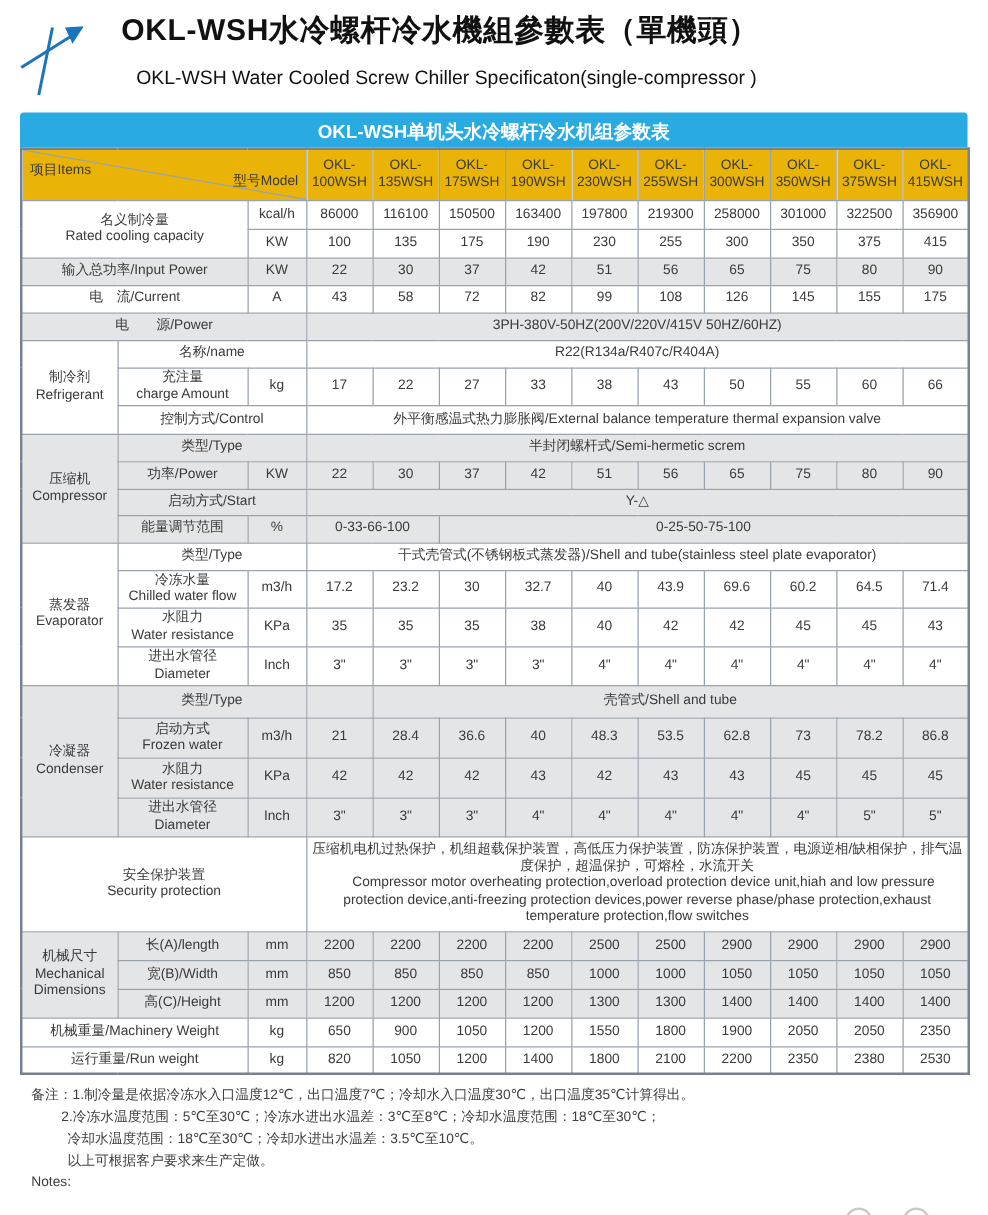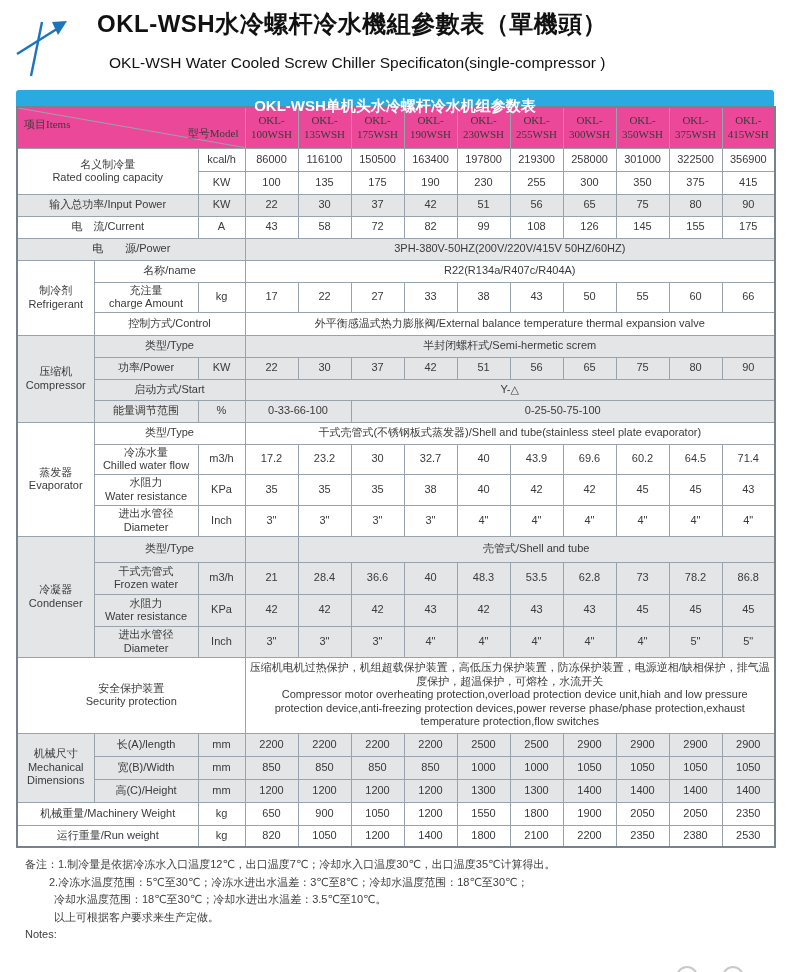--- a/index.html
+++ b/index.html
@@ -10,31 +10,31 @@
   }
   
   .page-header { position:relative; height:88px; }
   .brand-arrow { position:absolute; left:14px; top:16px; }
   .page-title   { position:absolute; left:97px; top:8px;  margin:0; font-size:24px; font-weight:bold; color:#111; letter-spacing:0.5px; white-space:nowrap; }
   .page-subtitle{ position:absolute; left:97px; top:42px; margin:12px; font-size:15.5px; font-weight:normal; color:#111; white-space:nowrap; }
 
   
   .table-wrap { margin:2px 16px 0 16px; width:758px; }
   .banner {
-    width:758px; height:16px; line-height:32px; text-align:center;
+    width:758px; height:28px; line-height:32px; text-align:center;
     background:#29abe2; color:#fff; font-size:15px; font-weight:bold;
     border-radius:3px 3px 0 0;
   }
   table.spec { border-collapse:collapse; table-layout:fixed; width:758px; border:2px solid #77828d; }
   table.spec td {
     border:1px solid #99a3ad; text-align:center; vertical-align:middle;
     padding:1px 2px; font-size:11px; color:#3a3a3a; line-height:1.22; overflow:hidden;
   }
   tr.gray td { background:#e4e5e6; }
-  tr.hdr  td { background:#ec4899;font-family:Liberation Serif, serif; }
+  tr.hdr  td { background:#eab308; }
   td.mh { font-size:11.5px; color:#333; }
   td.lab span, td.group span { display:block; }
   td.span { }
   td.sec { text-align:left; padding:3px 7px 3px 7px; font-size:10.6px; line-height:1.38; }
   .sec-en { display:block; text-indent:10px; }
   .sec-zh { display:block;text-align:center; }
   
   .r21{height:21px}.r22{height:22px}.r23{height:23px}.r26{height:26px}
   .r30{height:30px}.r31{height:31px}.r32{height:32px}.r41{height:41px}.r76{height:76px}
   
@@ -300,21 +300,21 @@
       <td class="group" rowspan="4">
         <span>冷凝器</span>
         <span>Condenser</span>
       </td>
       <td class="lab" colspan="2">类型/Type</td>
       <td></td>
       <td class="span" colspan="9">壳管式/Shell and tube</td>
     </tr>
     <tr class="gray r32">
       <td class="lab">
-        <span>干式壳管式</span>
+        <span>启动方式</span>
         <span>Frozen water</span>
       </td>
       <td class="unit">m3/h</td>
     <td class="v">21</td>
           <td class="v">28.4</td>
           <td class="v">36.6</td>
           <td class="v">40</td>
           <td class="v">48.3</td>
           <td class="v">53.5</td>
           <td class="v">62.8</td>

